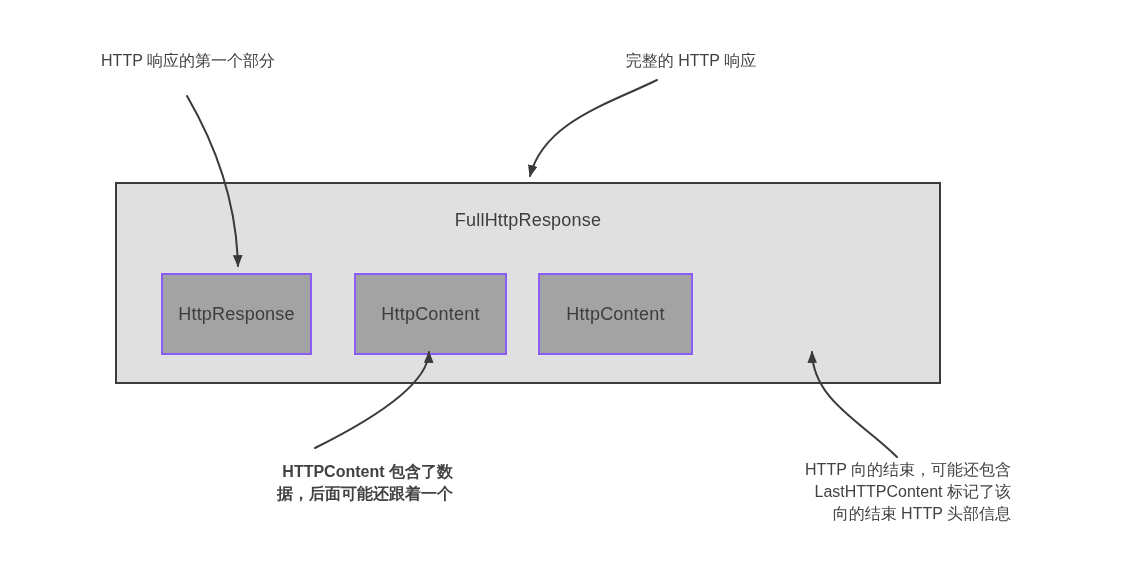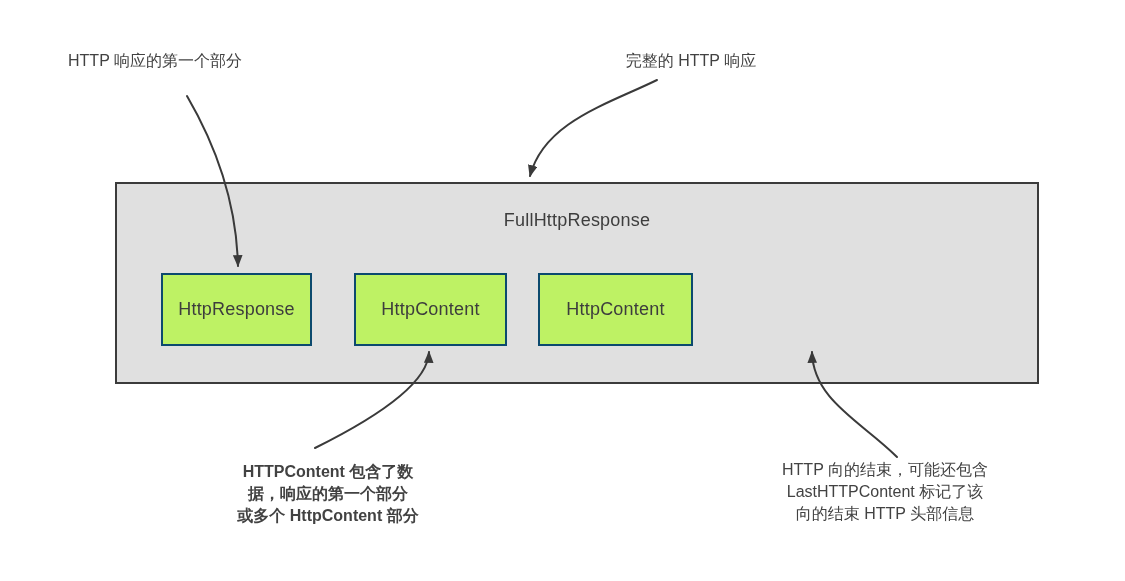--- a/index.html
+++ b/index.html
@@ -12,58 +12,58 @@
     position: relative;
     width: 1125px;
     height: 581px;
     background: #ffffff;
     overflow: hidden;
   }
   .container-box {
     position: absolute;
     left: 115px;
     top: 182px;
-    width: 924px;
+    width: 826px;
     height: 202px;
     background: #e0e0e0;
     border: 2px solid #3b3b3b;
   }
   .container-label {
     position: absolute;
     top: 26px;
     left: 0;
     width: 100%;
     text-align: center;
     font-size: 18px;
     color: #3d3d3d;
     letter-spacing: 0.2px;
   }
   .inner-box {
     position: absolute;
     top: 273px;
-    height: 73px;
-    background: #bef264;
-    border: 2px solid #0c4a6e;
+    height: 82px;
+    background: #a3a3a3;
+    border: 2px solid #8b5cf6;
     display: flex;
     align-items: center;
     justify-content: center;
     font-size: 18px;
     color: #3d3d3d;
     letter-spacing: 0.2px;
     z-index: 2;
   }
   .box-1 { left: 161px; width: 151px; }
   .box-2 { left: 354px; width: 153px; }
   .box-3 { left: 538px; width: 155px; }
   .box-4 { left: 727px; width: 170px; }
   .annotation {
     position: absolute;
     font-size: 16px;
     line-height: 22px;
-    text-align: center;
+    text-align: right;
     color: #424242;
     z-index: 3;
   }
   .ann-top-left    { left: 35px;  top: 50px;  width: 240px; }
   .ann-top-center  { left: 596px; top: 50px;  width: 190px; text-align: center; }
   .ann-bottom-left { left: 203px; top: 461px; width: 250px; font-weight: bold; }
   .ann-bottom-right{ left: 759px; top: 459px; width: 252px; }
   .arrow-layer {
     position: absolute;
     left: 0; top: 0;
@@ -101,22 +101,21 @@
   <div class="annotation ann-top-left">
     <div>HTTP 响应的第一个部分</div>
   </div>
 
   <div class="annotation ann-top-center">
     <div>完整的 HTTP 响应</div>
   </div>
 
   <div class="annotation ann-bottom-left">
     <div>HTTPContent 包含了数</div>
-    <div>据，响应的第一个部分</div>
-    <div>或多个 HttpContent 部分</div>
+    <div>据，后面可能还跟着一个</div>
   </div>
 
   <div class="annotation ann-bottom-right">
     <div>HTTP 向的结束，可能还包含</div>
     <div>LastHTTPContent 标记了该</div>
     <div>向的结束 HTTP 头部信息</div>
   </div>
 
   <svg class="arrow-layer" viewBox="0 0 1125 581" xmlns="http://www.w3.org/2000/svg">
     <defs>

